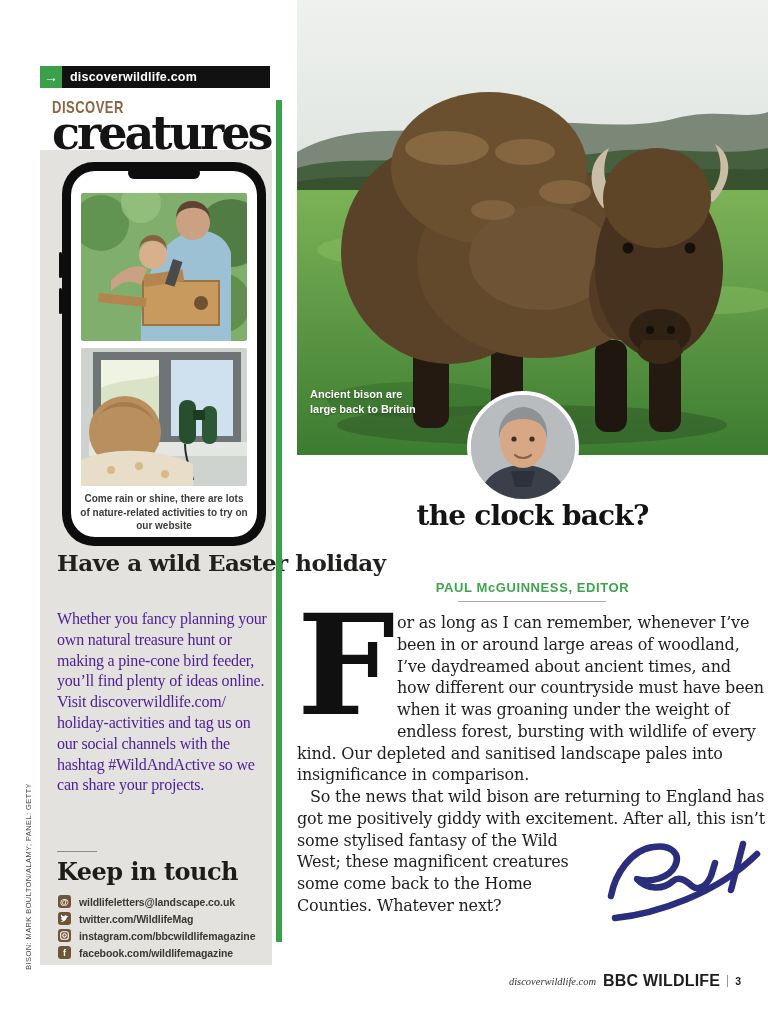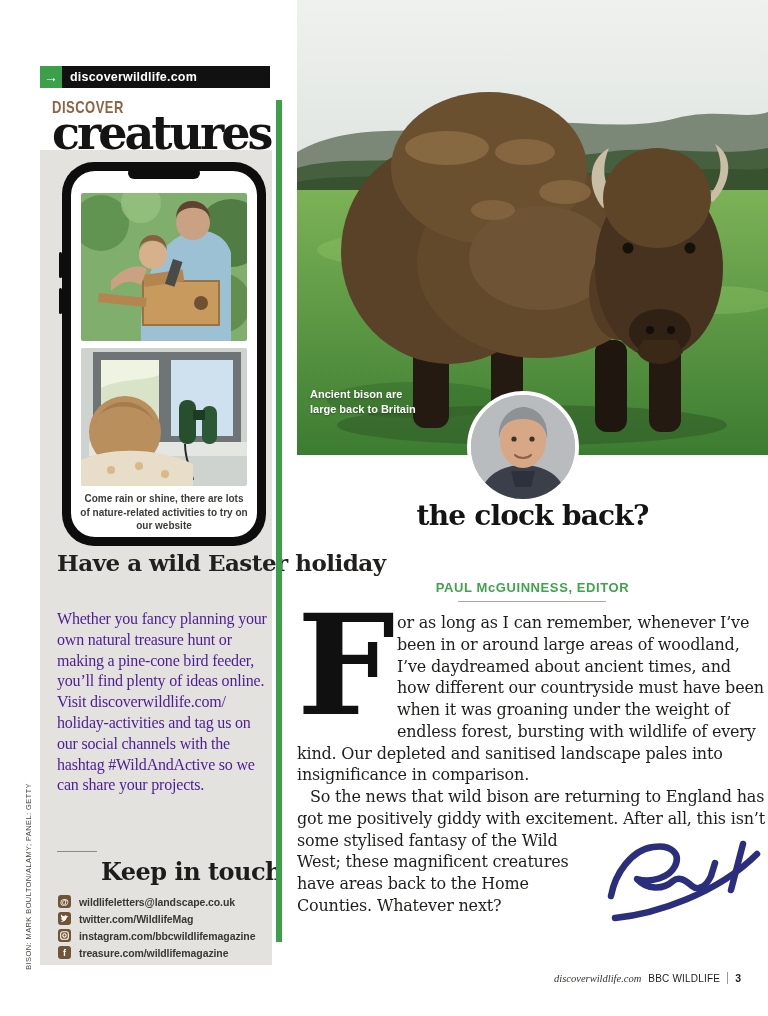--- a/index.html
+++ b/index.html
@@ -37,21 +37,21 @@
   .phone .caption { margin-top:6px; padding:0 8px; text-align:center; font-size:10px; font-weight:bold;
     color:#3c3c3a; line-height:1.35; }
 
   .promo-h { position:absolute; left:57px; top:551px; font-family:"DejaVu Serif", serif; font-weight:bold;
     font-size:23px; line-height:1.08; color:#21201e; letter-spacing:-.5px; }
   .promo-b { position:absolute; left:57px; top:609px; width:214px; font-family:Liberation Serif, serif;
     font-size:16px; line-height:1.3; color:#4c1d95; letter-spacing:-.2px; }
 
   .kit-rule { position:absolute; left:57px; top:851px; width:40px; height:1px; background:#8d8b86; }
   .kit-h { position:absolute; left:57px; top:857px; font-family:"DejaVu Serif", serif; font-weight:bold;
-    font-size:24px; color:#1c1c1a; letter-spacing:-.5px;margin-left:44px; }
+    font-size:24px; color:#1c1c1a; letter-spacing:-.5px; }
   .kit-list { position:absolute; left:58px; top:893px; width:210px; }
   .kit-row { display:flex; align-items:center; gap:8px; height:17px; }
   .kit-ic { width:13px; height:13px; border-radius:3px; background:#6f5436; color:#ffffff; display:flex;
     align-items:center; justify-content:center; font-size:9px; font-weight:bold; flex:0 0 13px; }
   .kit-ic svg { display:block; }
   .kit-label { font-size:10.5px; font-weight:bold; color:#3a3833; letter-spacing:-.1px; }
 
   
   .green-bar { position:absolute; left:276px; top:100px; width:6px; height:842px; background:#3ca04a; }
 
@@ -74,21 +74,21 @@
   .article { position:absolute; left:297px; top:612px; width:470px; font-family:"DejaVu Serif", serif;
     font-size:16px; line-height:1.36; color:#1f1e1c; letter-spacing:-.2px; }
   .dropcap { float:left; width:92px; height:104px; font-family:"DejaVu Serif", serif; font-weight:bold;
     font-size:138px; line-height:.72; color:#101010; margin:4px 8px 4px 0; }
   .article p.indent { text-indent:13px; }
   .sig-wrap { float:right; width:185px; height:88px; margin:4px 0 0 8px; }
 
   .footer { position:absolute; left:297px; top:972px; width:444px; display:flex; justify-content:flex-end;
     align-items:center; gap:7px; font-size:10px; color:#2c2c2a; }
   .footer .site { font-style:italic; font-family:"Liberation Serif", serif; font-size:10.5px; color:#33332f; }
-  .footer .brand { font-weight:normal; font-size:10px; letter-spacing:.2px; color:#1d1d1b; }
+  .footer .brand { font-weight:bold; font-size:16px; letter-spacing:.2px; color:#1d1d1b; }
   .footer .sep { width:1px; height:12px; background:#9a9a96; }
   .footer .pnum { font-weight:bold; font-size:10.5px; color:#1d1d1b; }
 </style>
 </head>
 <body>
 
 <div class="v-credit">BISON: MARK BOULTON/ALAMY; PANEL: GETTY</div>
 
 <div class="banner">
   <div class="arrow-box">→</div>
@@ -172,21 +172,21 @@
     <span class="kit-ic">
         <svg width="9" height="9" viewBox="0 0 9 9">
           <rect x=".7" y=".7" width="7.6" height="7.6" rx="2" fill="none" stroke="#fff" stroke-width="1.1"></rect>
           <circle cx="4.5" cy="4.5" r="1.7" fill="none" stroke="#fff" stroke-width="1.1"></circle>
         </svg>
       </span>
     <span class="kit-label">instagram.com/bbcwildlifemagazine</span>
   </div>
   <div class="kit-row">
     <span class="kit-ic">f</span>
-    <span class="kit-label">treasure.com/wildlifemagazine</span>
+    <span class="kit-label">facebook.com/wildlifemagazine</span>
   </div>
 </div>
 
 <div class="green-bar"></div>
 
 <div class="photo">
   <svg width="471" height="455" viewBox="0 0 471 455">
     <defs>
       <linearGradient id="sky" x1="0" y1="0" x2="0" y2="1">
         <stop offset="0" stop-color="#eff1ee"></stop>
@@ -260,21 +260,21 @@
     <span>So the news that wild bison are returning to England has got me positively giddy with excitement.</span>
     <span class="sig-wrap">
       <svg width="185" height="88" viewBox="0 0 185 88">
         <g fill="none" stroke="#2b2e7d" stroke-width="6.5" stroke-linecap="round" stroke-linejoin="round">
           <path d="M16 62 C20 40 36 16 58 13 C76 10 86 20 80 32 C74 44 56 49 42 45 C52 56 68 56 78 47 C84 42 90 46 97 52 C103 57 111 53 116 42 L120 29"></path>
           <path d="M148 10 L136 56"></path>
           <path d="M20 84 C60 80 122 60 162 20"></path>
         </g>
       </svg>
     </span>
-    <span>After all, this isn’t some stylised fantasy of the Wild West; these magnificent creatures have areas back to the Home Counties. Whatever next?</span>
+    <span>After all, this isn’t some stylised fantasy of the Wild West; these magnificent creatures some come back to the Home Counties. Whatever next?</span>
   </p>
 </div>
 
 <div class="footer">
   <span class="site">discoverwildlife.com</span>
   <span class="brand">BBC WILDLIFE</span>
   <span class="sep"></span>
   <span class="pnum">3</span>
 </div>
 

